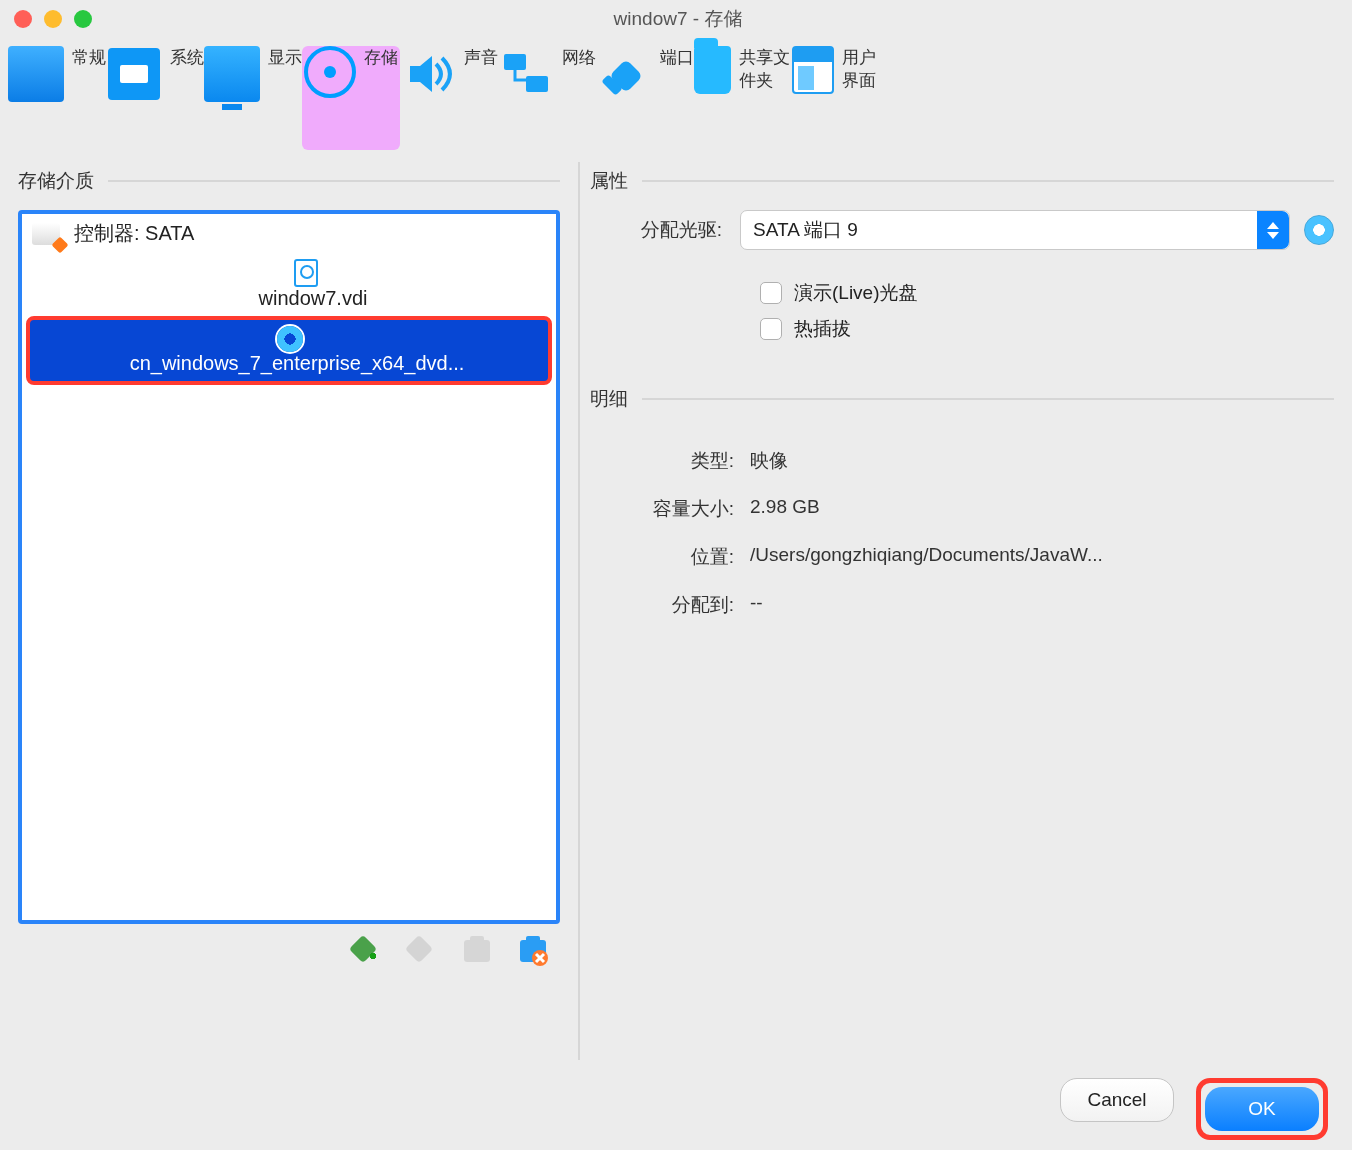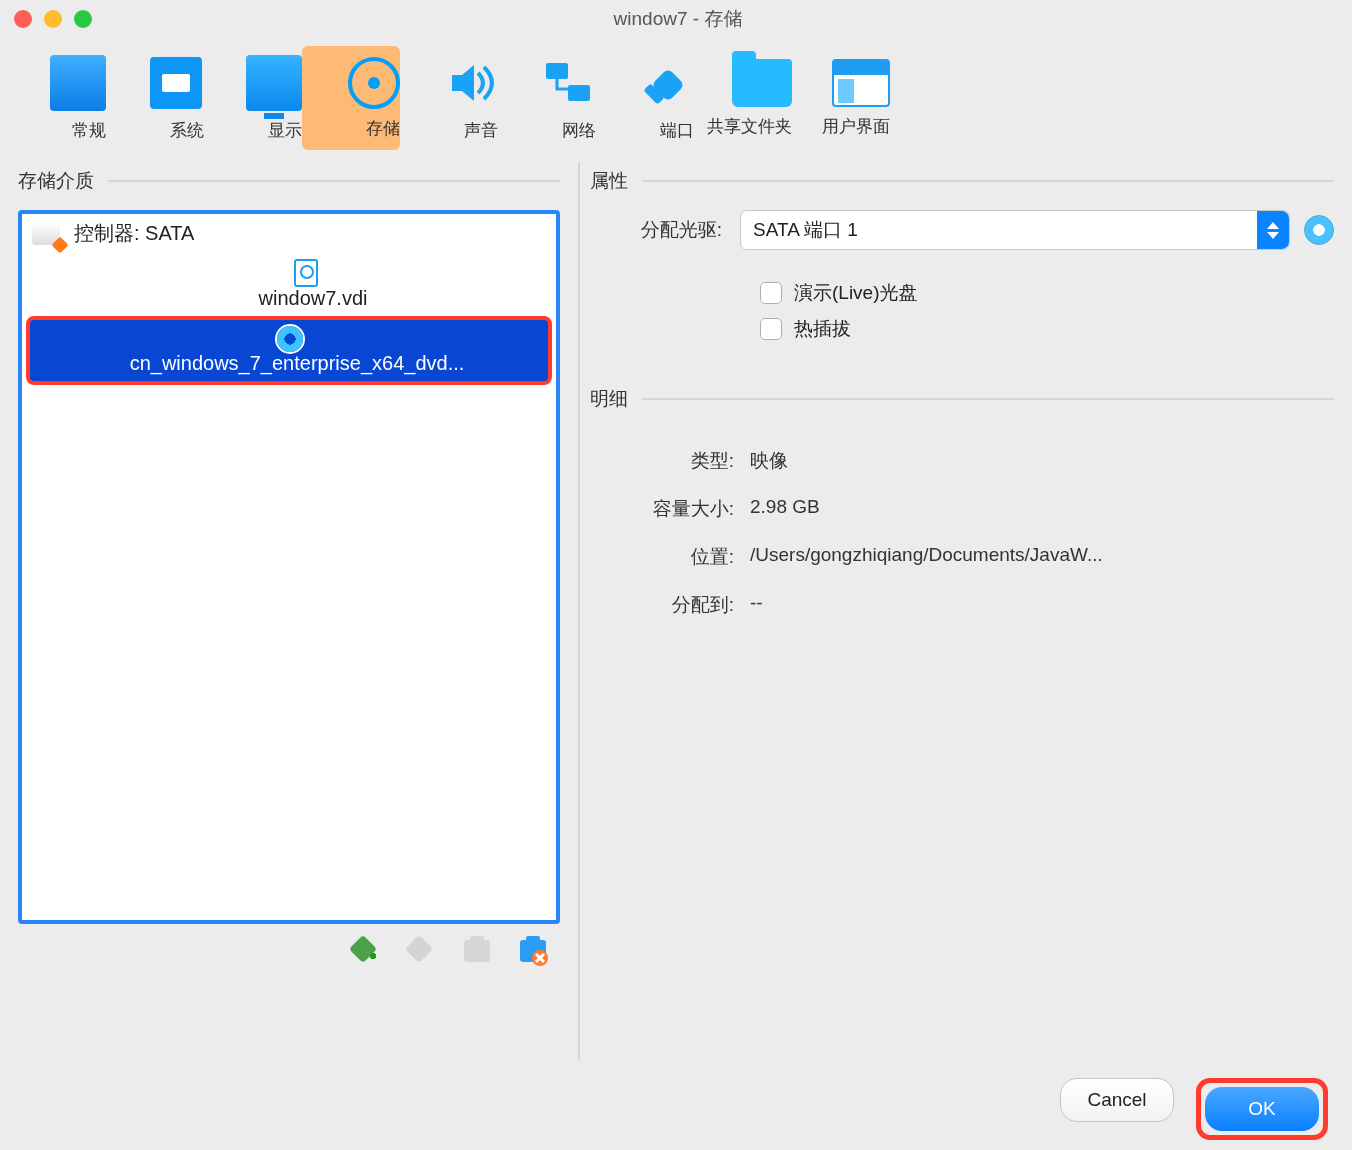--- a/index.html
+++ b/index.html
@@ -33,28 +33,28 @@
   
   .toolbar {
     display: flex;
     gap: 0;
     padding: 8px 8px 0 8px;
   }
   .tab {
     width: 98px;
     height: 104px;
     display: flex;
-    flex-direction: column;
-    align-items: flex-end;
+    flex-direction: row;
+    align-items: flex-start;
     justify-content: center;
     border-radius: 6px;
     gap: 8px;
     cursor: pointer;
   }
-  .tab.selected { background: #fdba74; }
+  .tab.selected { background: #f0abfc; }
   .tab .ticon {
     width: 56px; height: 56px;
     display:flex; align-items:center; justify-content:center;
   }
   .tab .tlabel { font-size: 17px; color:#333; }
   .tab-general .ticon { background: linear-gradient(#3fb0ff,#0b7de6); border-radius: 4px; }
   .tab-system .ticon { }
   .chip { width:52px; height:52px; background:#0e97f6; border-radius:4px; display:flex; align-items:center; justify-content:center; }
   .chip-inner { width:28px; height:18px; background:#fff; border-radius:2px; position:relative; }
   .tab-display .ticon { background: linear-gradient(#35b3ff,#0a88ef); border-radius: 4px; position:relative; }
@@ -305,21 +305,21 @@
 
   <div class="col-right">
     <div class="section-header">
       <span class="label">属性</span>
       <div class="hr"></div>
     </div>
 
     <div class="field-row">
       <div class="flabel">分配光驱:</div>
       <div class="select">
-        <span>SATA 端口 1</span>
+        <span>SATA 端口 9</span>
         <div class="arrows"></div>
       </div>
       <div class="disc-btn"></div>
     </div>
 
     <div style="height:26px"></div>
     <div class="check-row">
       <div class="cbox"></div>
       <span>演示(Live)光盘</span>
     </div>

